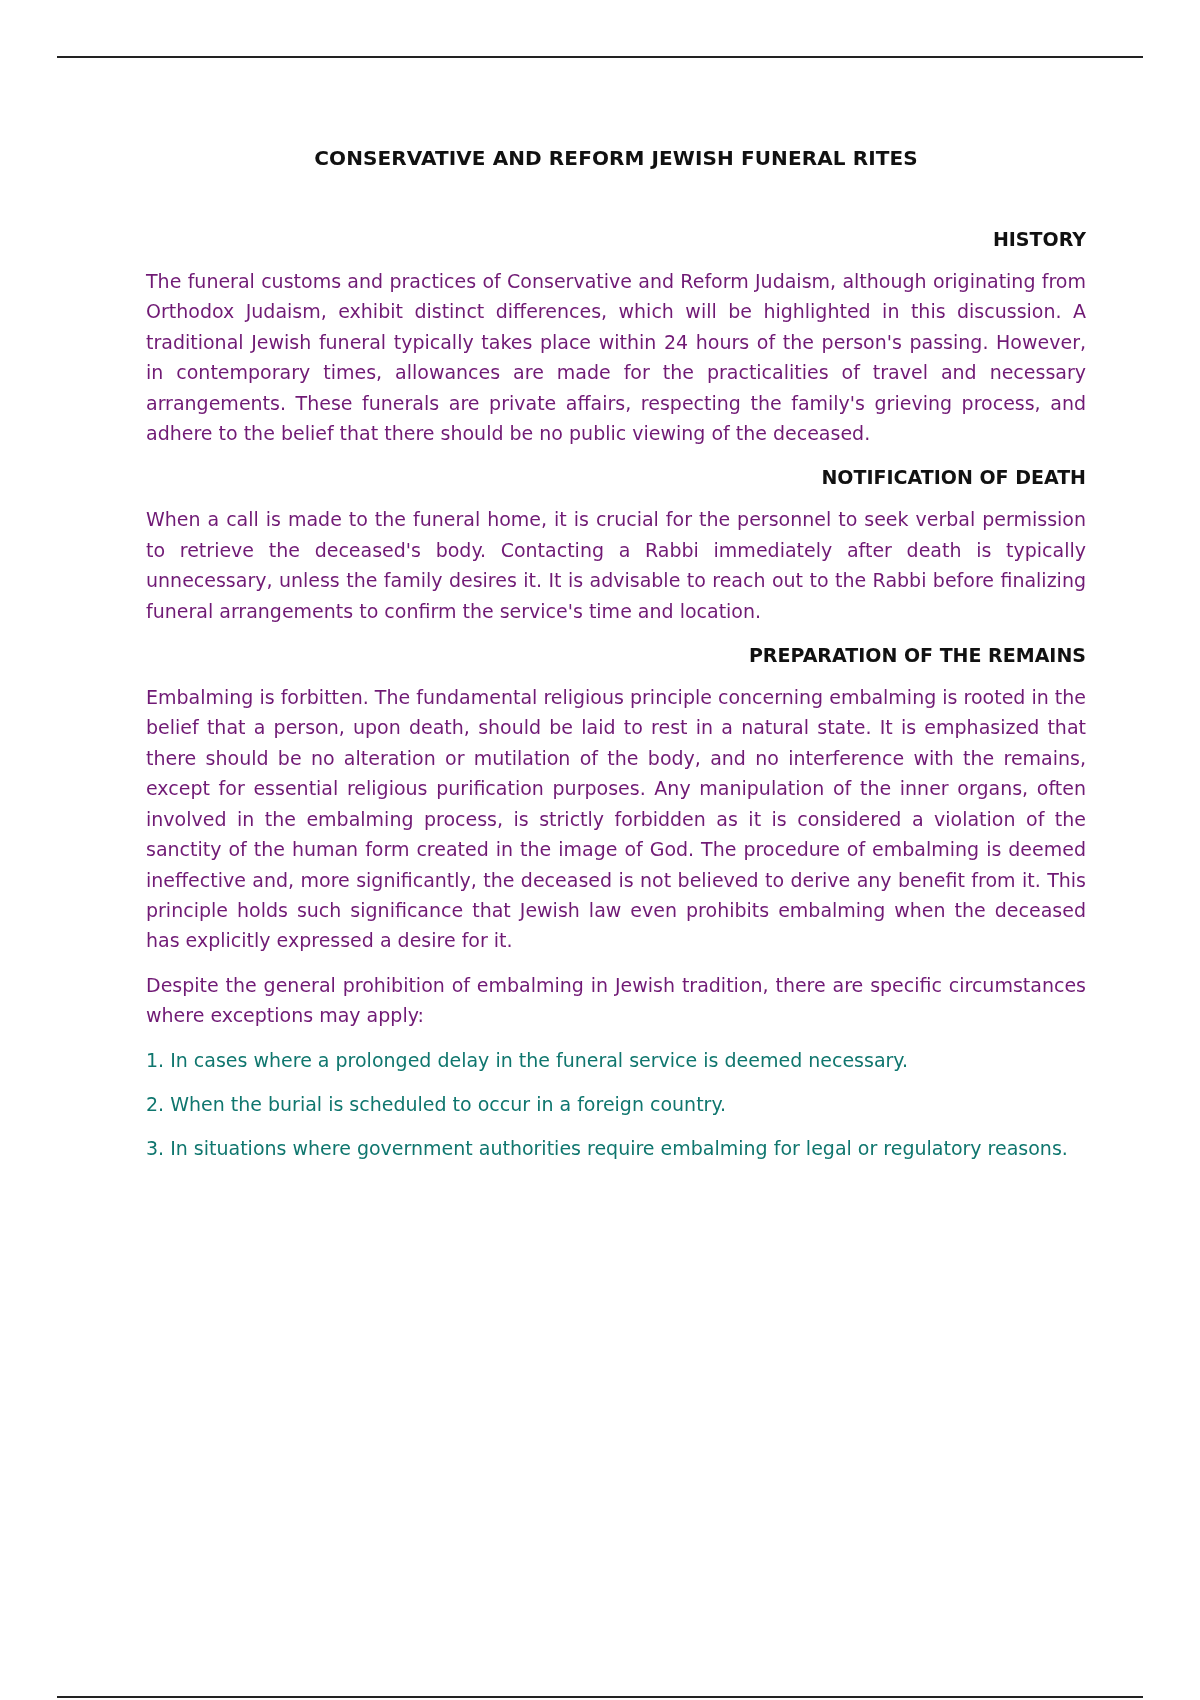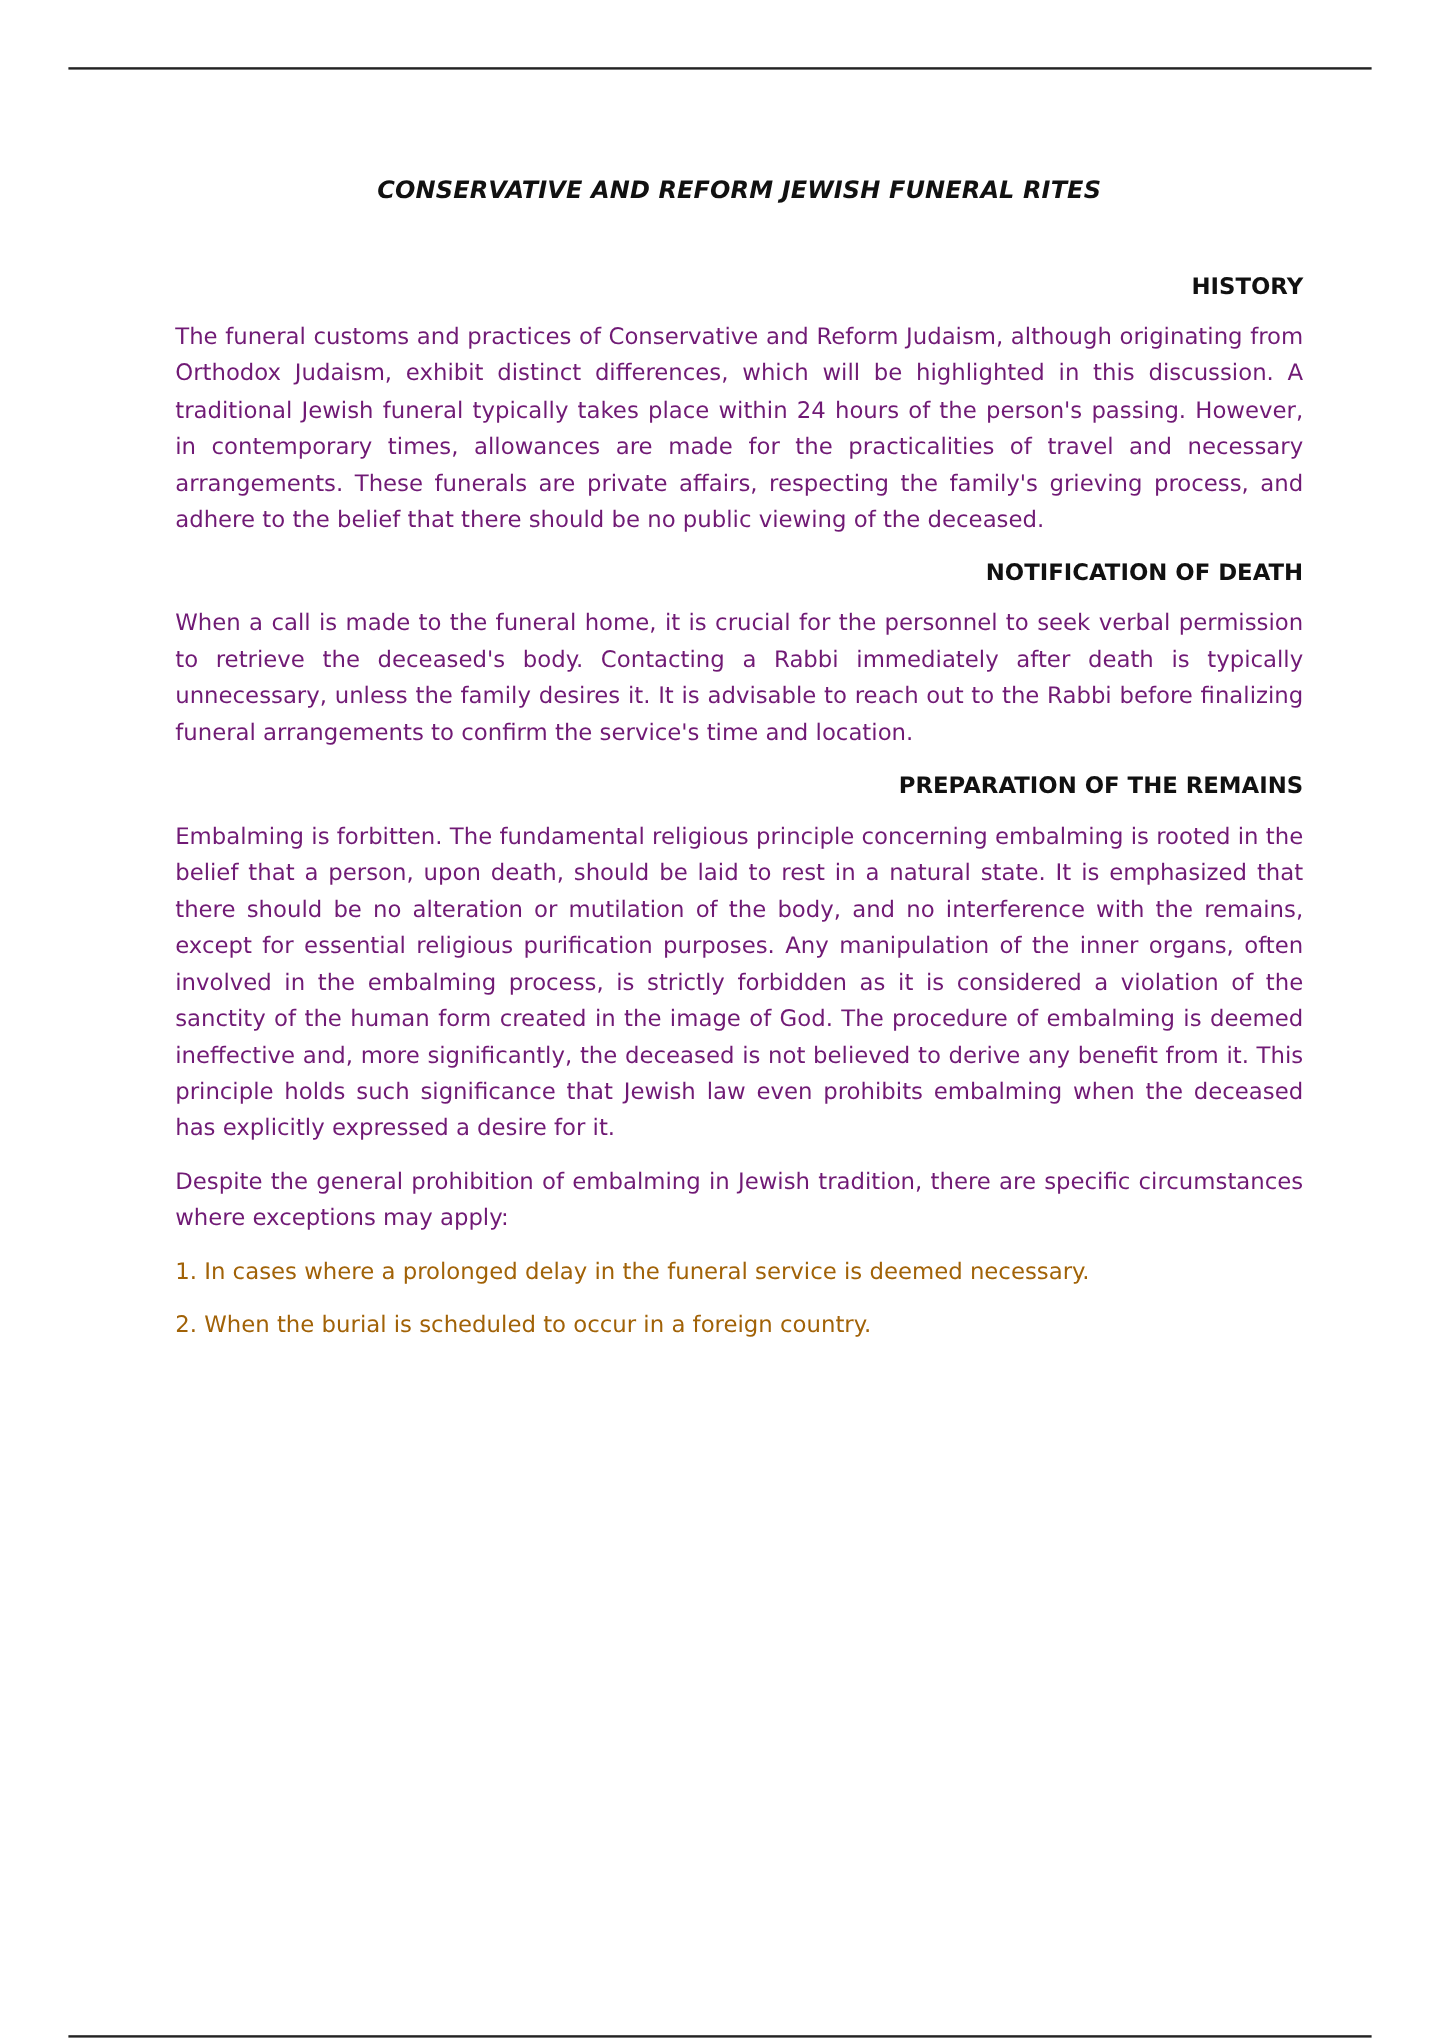--- a/index.html
+++ b/index.html
@@ -32,21 +32,20 @@
       width: 940px;
     }
     .doc-title {
       text-align: center;
       font-weight: bold;
       font-size: 20px;
       margin: 0 0 48px 0;
       letter-spacing: 0.1px;
       color: #111;
       line-height: 36px;
-      font-style: italic;
     }
     .section-heading {
       font-weight: bold;
       font-size: 19px;
       margin: 0 0 12px 0;
       line-height: 30px;
       color: #111;
       text-align: right;
     }
     .para {
@@ -54,21 +53,21 @@
       line-height: 30.4px;
       text-align: justify;
       margin: 0 0 14px 0;
       color: #701a75;
     }
     .list-item {
       font-size: 19px;
       line-height: 30.4px;
       text-align: justify;
       margin: 0 0 14px 0;
-      color: #a16207;
+      color: #0f766e;
     }
   </style>
 </head>
 <body>
 
 <div class="rule top"></div>
 
 <div class="page">
   <h1 class="doc-title">CONSERVATIVE AND REFORM JEWISH FUNERAL RITES</h1>
 
@@ -82,17 +81,18 @@
     <p class="para">When a call is made to the funeral home, it is crucial for the personnel to seek verbal permission to retrieve the deceased's body. Contacting a Rabbi immediately after death is typically unnecessary, unless the family desires it. It is advisable to reach out to the Rabbi before finalizing funeral arrangements to confirm the service's time and location.</p>
   </section>
 
   <section>
     <h2 class="section-heading">PREPARATION OF THE REMAINS</h2>
     <p class="para">Embalming is forbitten. The fundamental religious principle concerning embalming is rooted in the belief that a person, upon death, should be laid to rest in a natural state. It is emphasized that there should be no alteration or mutilation of the body, and no interference with the remains, except for essential religious purification purposes. Any manipulation of the inner organs, often involved in the embalming process, is strictly forbidden as it is considered a violation of the sanctity of the human form created in the image of God. The procedure of embalming is deemed ineffective and, more significantly, the deceased is not believed to derive any benefit from it. This principle holds such significance that Jewish law even prohibits embalming when the deceased has explicitly expressed a desire for it.</p>
     <p class="para">Despite the general prohibition of embalming in Jewish tradition, there are specific circumstances where exceptions may apply:</p>
     <div>
       <p class="list-item">1. In cases where a prolonged delay in the funeral service is deemed necessary.</p>
       <p class="list-item">2. When the burial is scheduled to occur in a foreign country.</p>
+      <p class="list-item">3. In situations where government authorities require embalming for legal or regulatory reasons.</p>
     </div>
   </section>
 </div>
 
 <div class="rule bottom"></div>
 
 </body></html>

